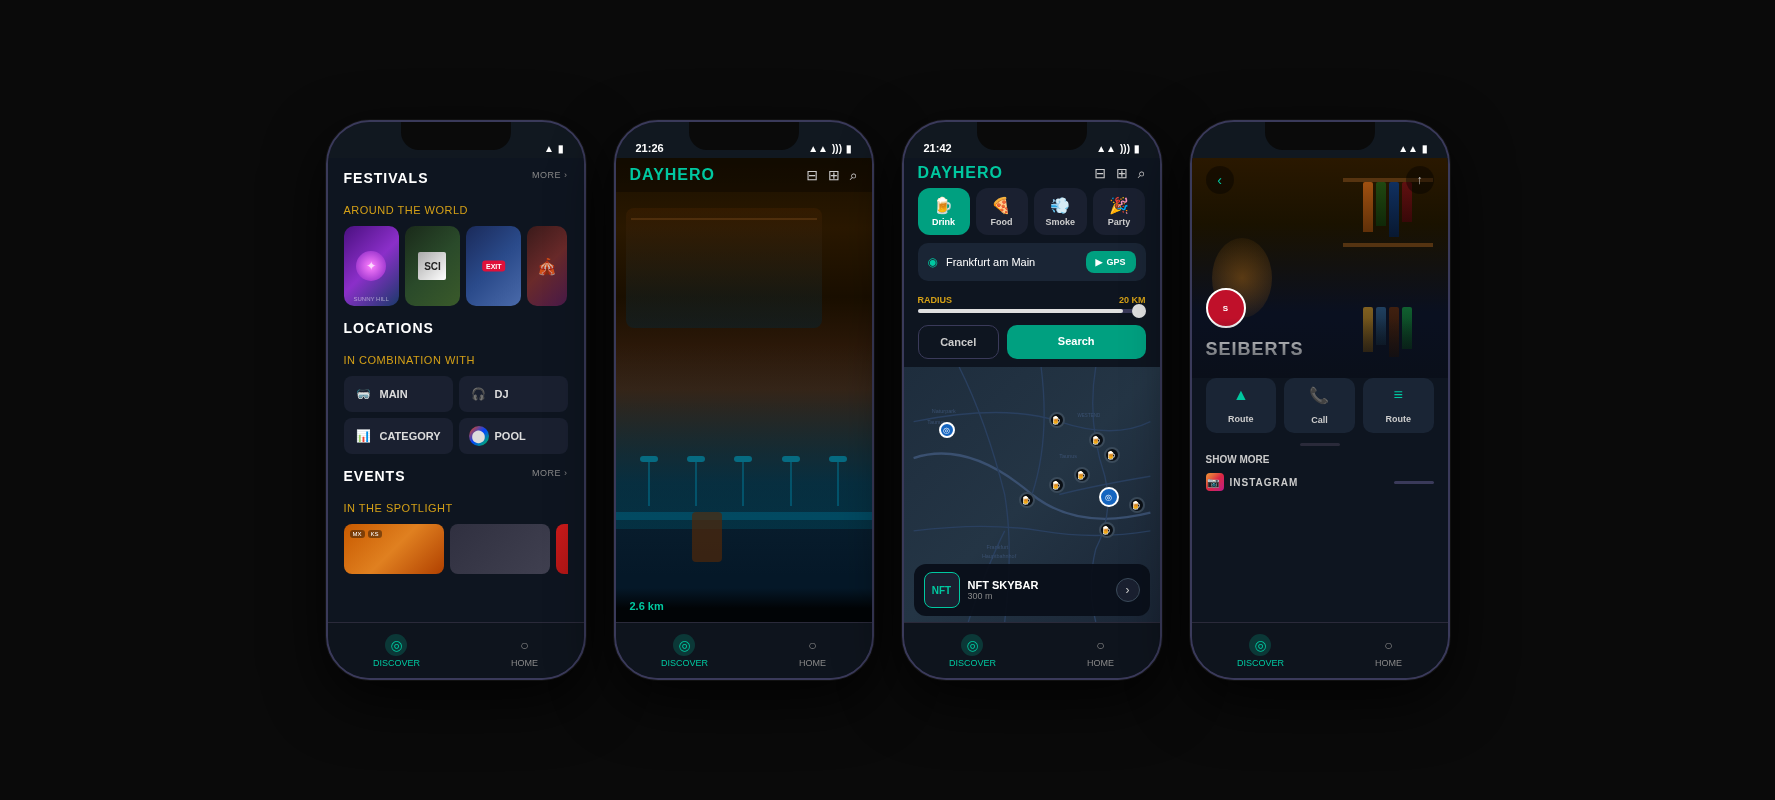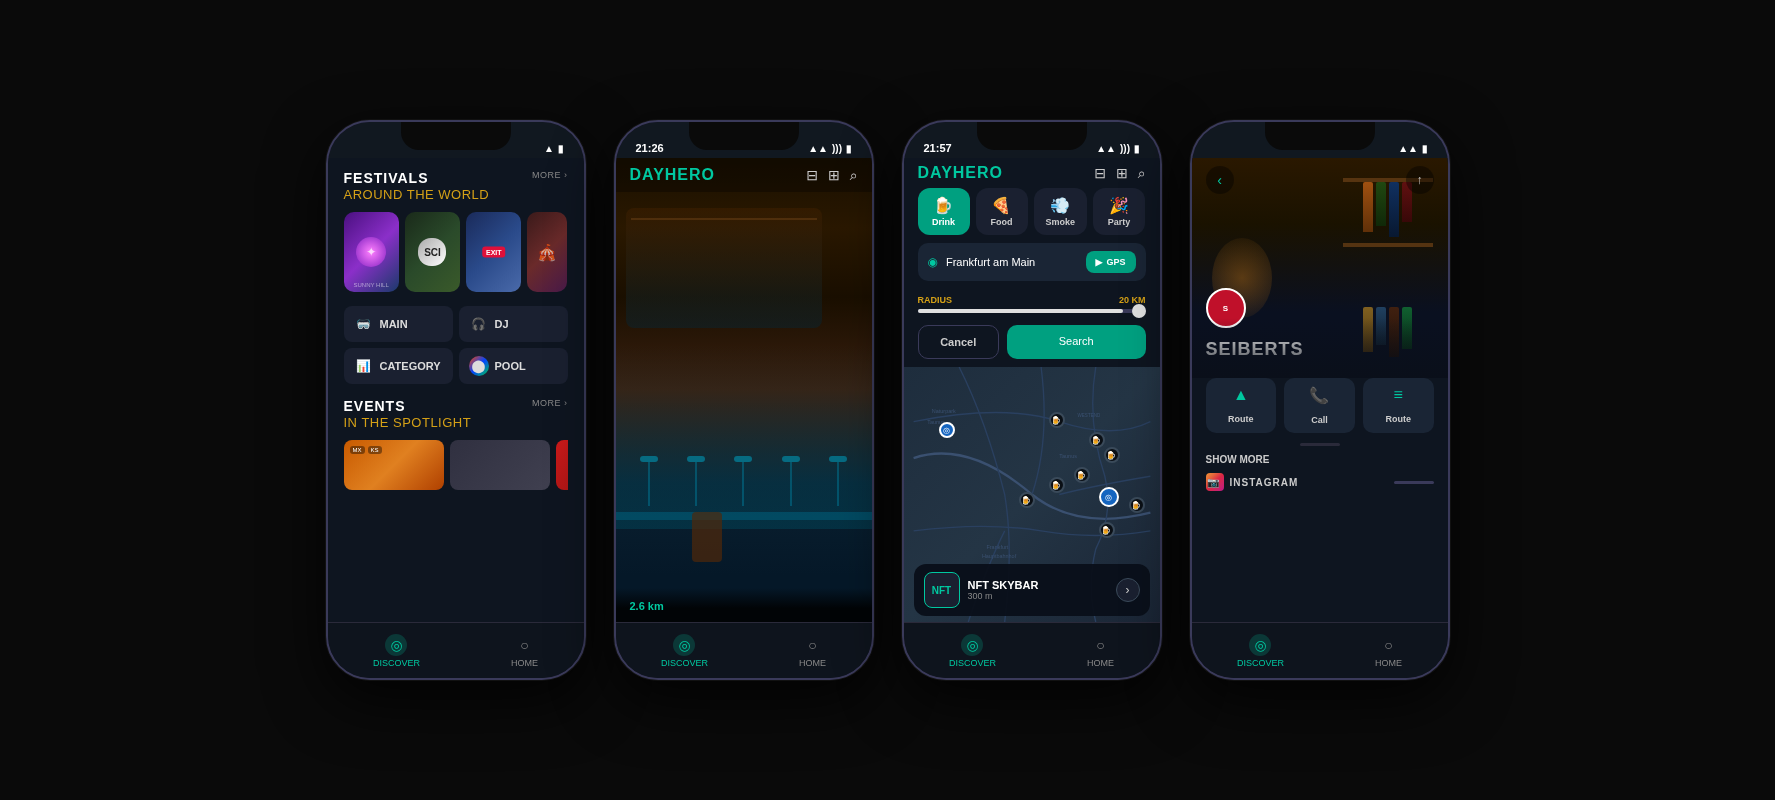--- a/index.html
+++ b/index.html
@@ -118,25 +118,25 @@
       margin-bottom: 10px;
     }
     .section-title {
       font-size: 14px;
       font-weight: 700;
       color: #fff;
       letter-spacing: 1px;
       text-transform: uppercase;
     }
     .section-subtitle {
-      font-size: 13px;
+      font-size: 11px;
       color: #d4a017;
       letter-spacing: 0.5px;
       text-transform: uppercase;
-      margin-top: 1px;
+      margin-top: 18px;
     }
     .more-link {
       font-size: 9px;
       color: #888;
       letter-spacing: 0.5px;
     }
     .festival-cards {
       display: flex;
       gap: 6px;
       margin-bottom: 14px;
@@ -462,21 +462,21 @@
       cursor: pointer;
       text-align: center;
     }
     .search-btn {
       flex: 2;
       padding: 10px;
       border-radius: 10px;
       background: #00a080;
       color: #fff;
       font-size: 11px;
-      font-weight: 400;
+      font-weight: 700;
       cursor: pointer;
       text-align: center;
     }
     
     .map-area {
       flex: 1;
       position: relative;
       overflow: hidden;
       background: #1a2535;
     }
@@ -720,33 +720,39 @@
         </div>
         <div class="festival-cards">
           <div class="fest-card fest1">
             <div class="fest-card-inner">
               <div style="width:30px;height:30px;border-radius:50%;background:radial-gradient(circle,#ff80ff,#8020c0);display:flex;align-items:center;justify-content:center;font-size:12px;">✦</div>
             </div>
             <div class="fest-logo">SUNNY HILL</div>
           </div>
           <div class="fest-card fest2">
             <div class="fest-card-inner">
-              <div style="width:28px;height:28px;background:linear-gradient(135deg,#aaa,#fff);border-radius:13px;display:flex;align-items:center;justify-content:center;font-size:10px;font-weight:700;color:#222;">SCI</div>
+              <div style="width:28px;height:28px;background:linear-gradient(135deg,#aaa,#fff);border-radius:2px;display:flex;align-items:center;justify-content:center;font-size:10px;font-weight:700;color:#222;">SCI</div>
             </div>
           </div>
           <div class="fest-card fest3">
             <div class="fest-card-inner">
               <div class="fest-badge">EXIT</div>
             </div>
           </div>
           <div class="fest-card fest4">
             <div class="fest-card-inner" style="font-size:16px;">🎪</div>
           </div>
         </div>
 
+        <div class="section-header">
+          <div>
+            <div class="section-title">LOCATIONS</div>
+            <div class="section-subtitle">IN COMBINATION WITH</div>
+          </div>
+        </div>
         <div class="location-grid">
           <div class="loc-btn">
             <div class="loc-icon">🥽</div>
             <span>MAIN</span>
           </div>
           <div class="loc-btn">
             <div class="loc-icon">🎧</div>
             <span>DJ</span>
           </div>
           <div class="loc-btn">
@@ -865,21 +871,21 @@
           <span>HOME</span>
         </div>
       </div>
     </div>
   </div>
 
   <div class="phone">
     <div class="phone-notch"></div>
     <div class="phone-screen">
       <div class="status-bar">
-        <span class="status-time">21:57</span>
+        <span class="status-time">21:42</span>
         <div class="status-icons">
           <span>▲▲</span>
           <span>))) </span>
           <span>▮</span>
         </div>
       </div>
       <div class="phone3-content">
 
         <div class="search-header">
           <div class="dayhero-logo">DAYHERO</div>

